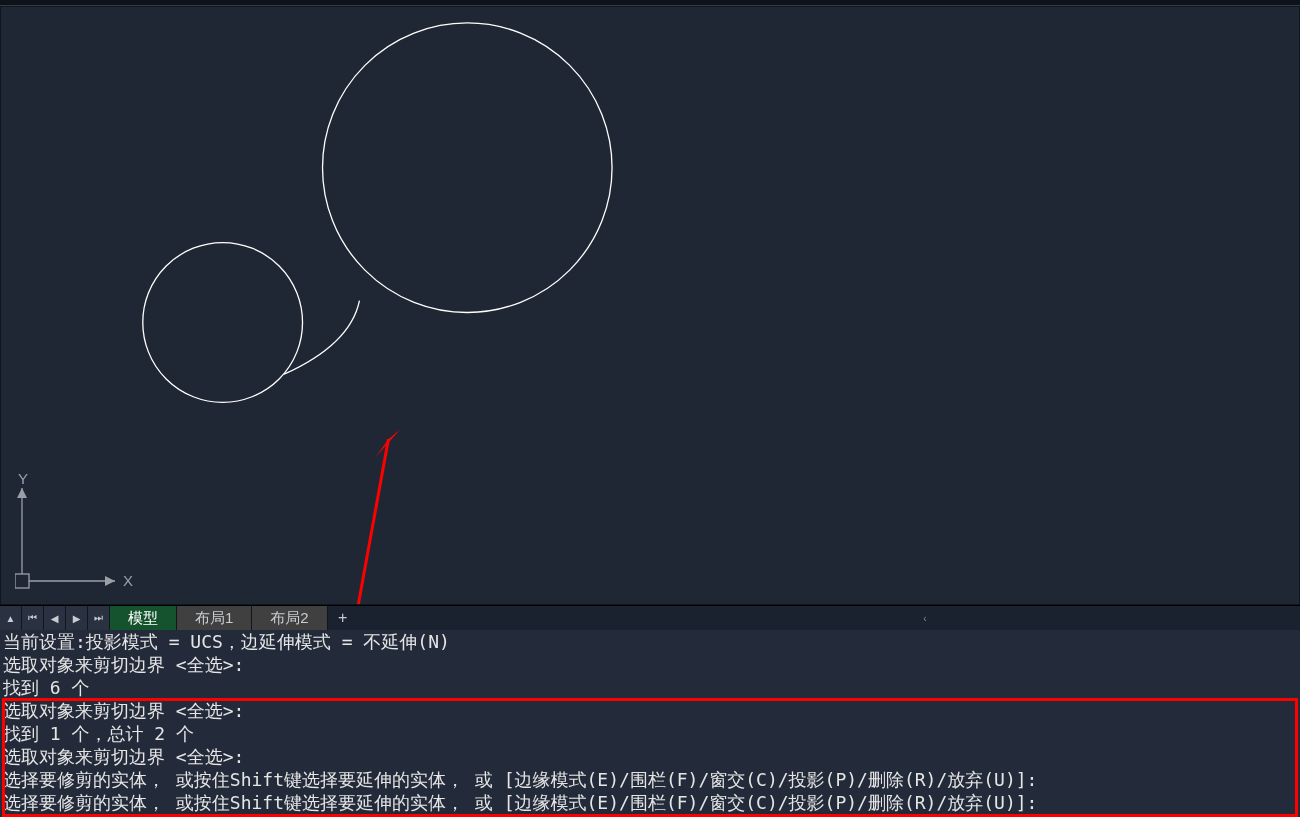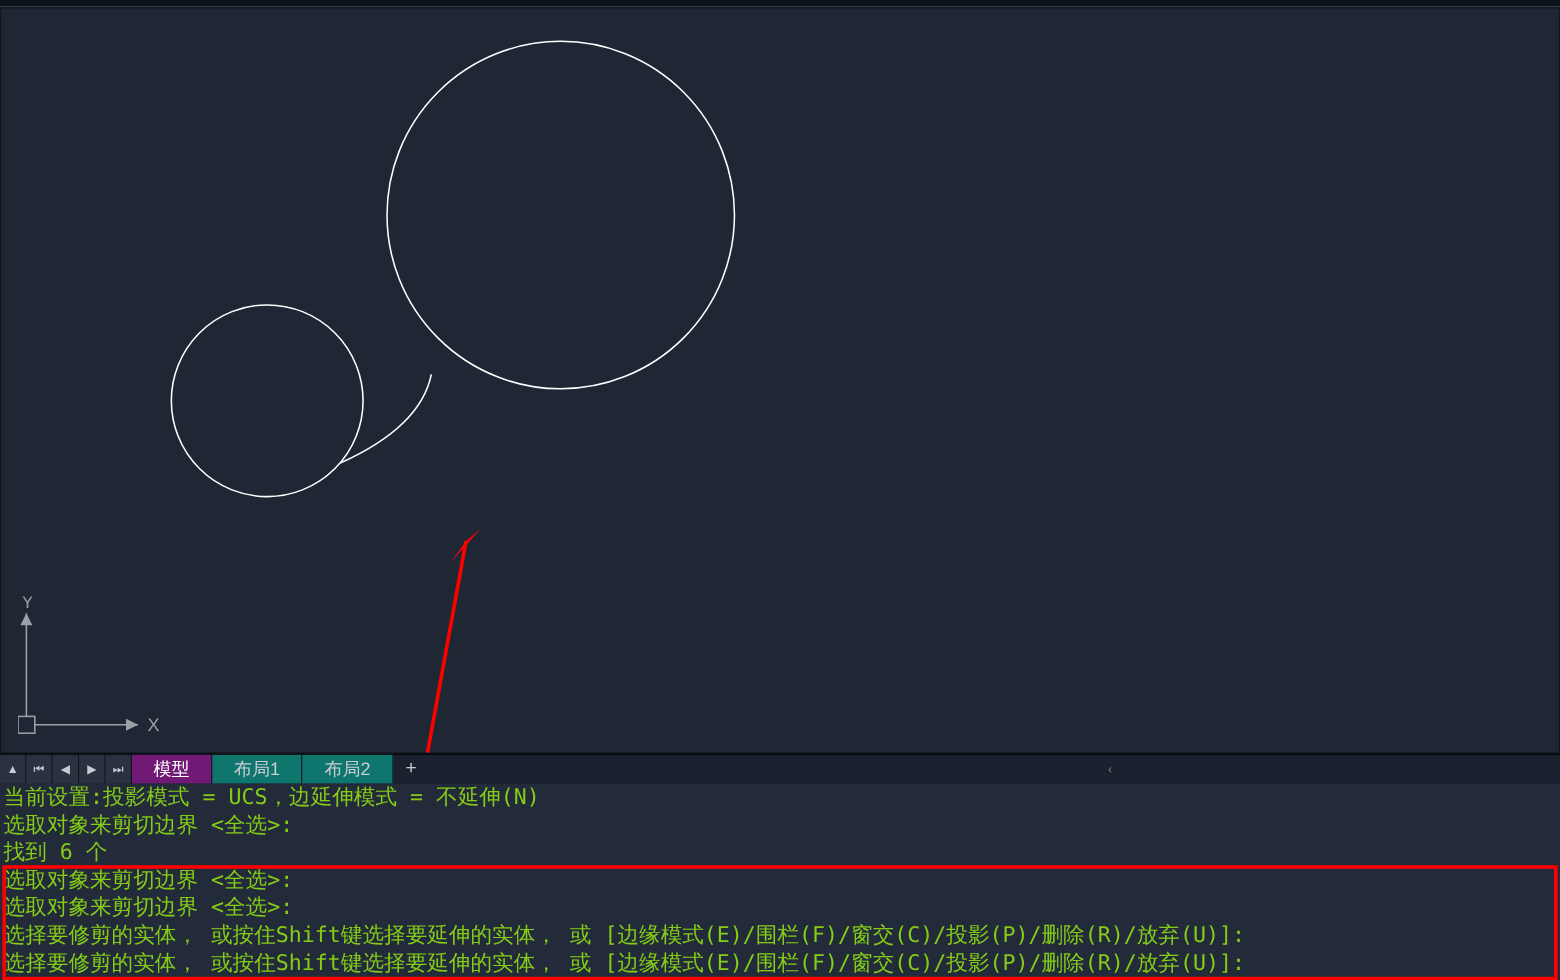--- a/index.html
+++ b/index.html
@@ -41,36 +41,36 @@
   position: relative;
 }
 .tab-nav-btn {
   width: 22px; display: flex; align-items: center; justify-content: center;
   color: #c8ccd2; background: #2a3140; font-size: 10px; cursor: pointer;
   border-right: 1px solid #10161e;
 }
 .tab {
   padding: 0 18px; display: flex; align-items: center;
   color: #c8ccd2; font-size: 15px; cursor: pointer;
-  background: #0f766e; border-right: 1px solid #10161e;
+  background: #404040; border-right: 1px solid #10161e;
 }
-.tab.active { background: #701a75; color: #fff; }
+.tab.active { background: #14532d; color: #fff; }
 .tab-add {
   width: 30px; display: flex; align-items: center; justify-content: center;
   color: #c8ccd2; font-size: 16px; cursor: pointer;
 }
 .scroll-arrow-right {
   position: absolute; right: 364px; width: 22px; height: 100%;
   display: flex; align-items: center; justify-content: center;
   color: #888; font-size: 10px;
 }
 .command-panel {
   background: #232b3a;
   font-family: "NSimSun", "SimSun", monospace;
-  color: #84cc16; font-size: 18px; line-height: 23px;
+  color: #e5e5e5; font-size: 18px; line-height: 23px;
   position: relative;
 }
 .cmd-lines { padding: 0 3px 3px 3px; }
 .cmd-line { white-space: pre; }
 .red-box {
   position: absolute; left: 2px; right: 2px; bottom: 0; top: 68px;
   border: 3px solid #ff0000; pointer-events: none;
 }
 </style>
 </head>
@@ -113,18 +113,19 @@
   <div class="tab-add">+</div>
   <div class="scroll-arrow-right">‹</div>
 </div>
 
 <div class="command-panel">
   <div class="cmd-lines">
     <div class="cmd-line">当前设置:投影模式 = UCS，边延伸模式 = 不延伸(N)</div>
     <div class="cmd-line">选取对象来剪切边界 &lt;全选&gt;:</div>
     <div class="cmd-line">找到 6 个</div>
     <div class="cmd-line">选取对象来剪切边界 &lt;全选&gt;:</div>
+    <div class="cmd-line">找到 1 个，总计 2 个</div>
     <div class="cmd-line">选取对象来剪切边界 &lt;全选&gt;:</div>
     <div class="cmd-line">选择要修剪的实体， 或按住Shift键选择要延伸的实体， 或 [边缘模式(E)/围栏(F)/窗交(C)/投影(P)/删除(R)/放弃(U)]:</div>
     <div class="cmd-line">选择要修剪的实体， 或按住Shift键选择要延伸的实体， 或 [边缘模式(E)/围栏(F)/窗交(C)/投影(P)/删除(R)/放弃(U)]:</div>
   </div>
   <div class="red-box"></div>
 </div>
 
 </body></html>

